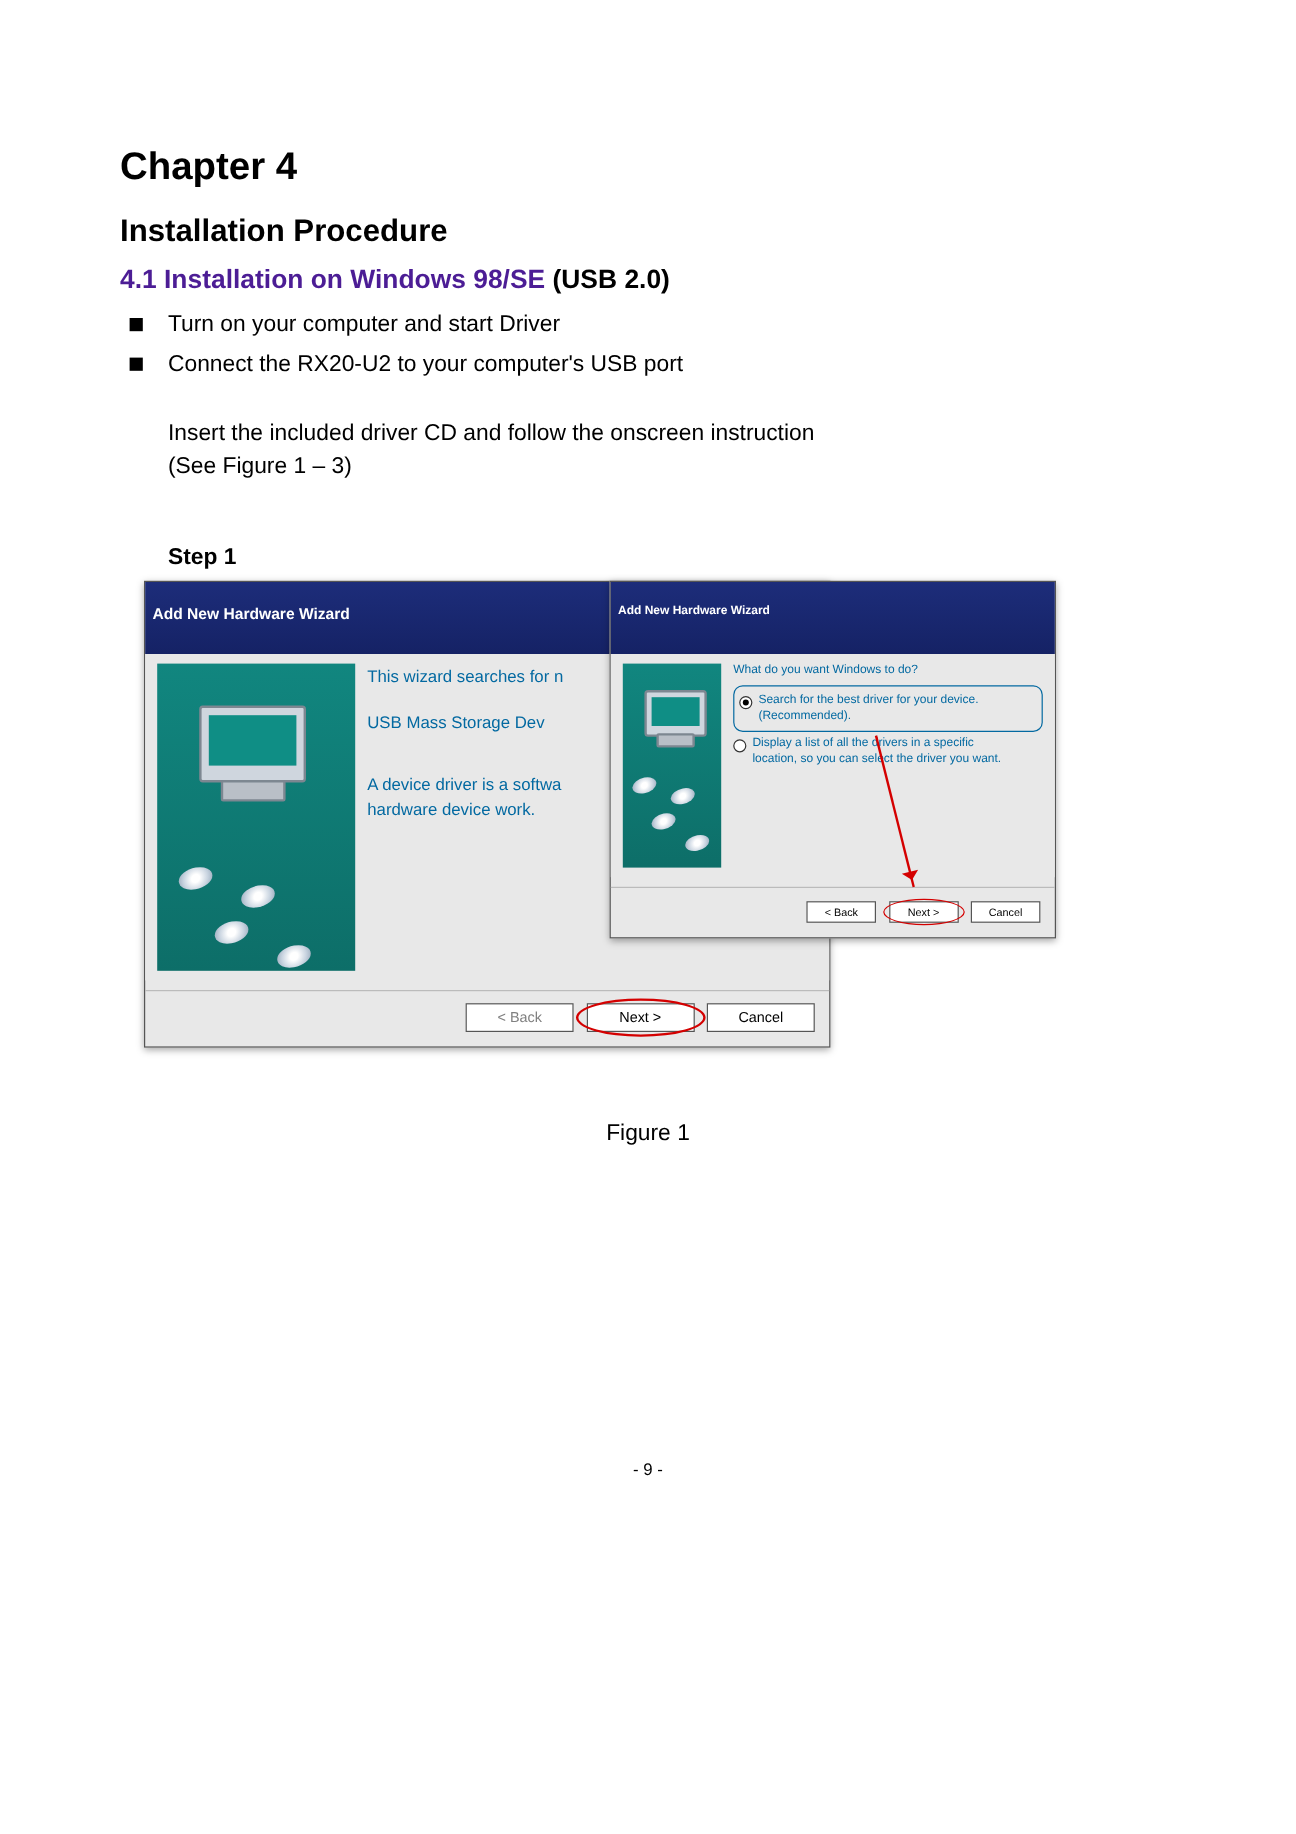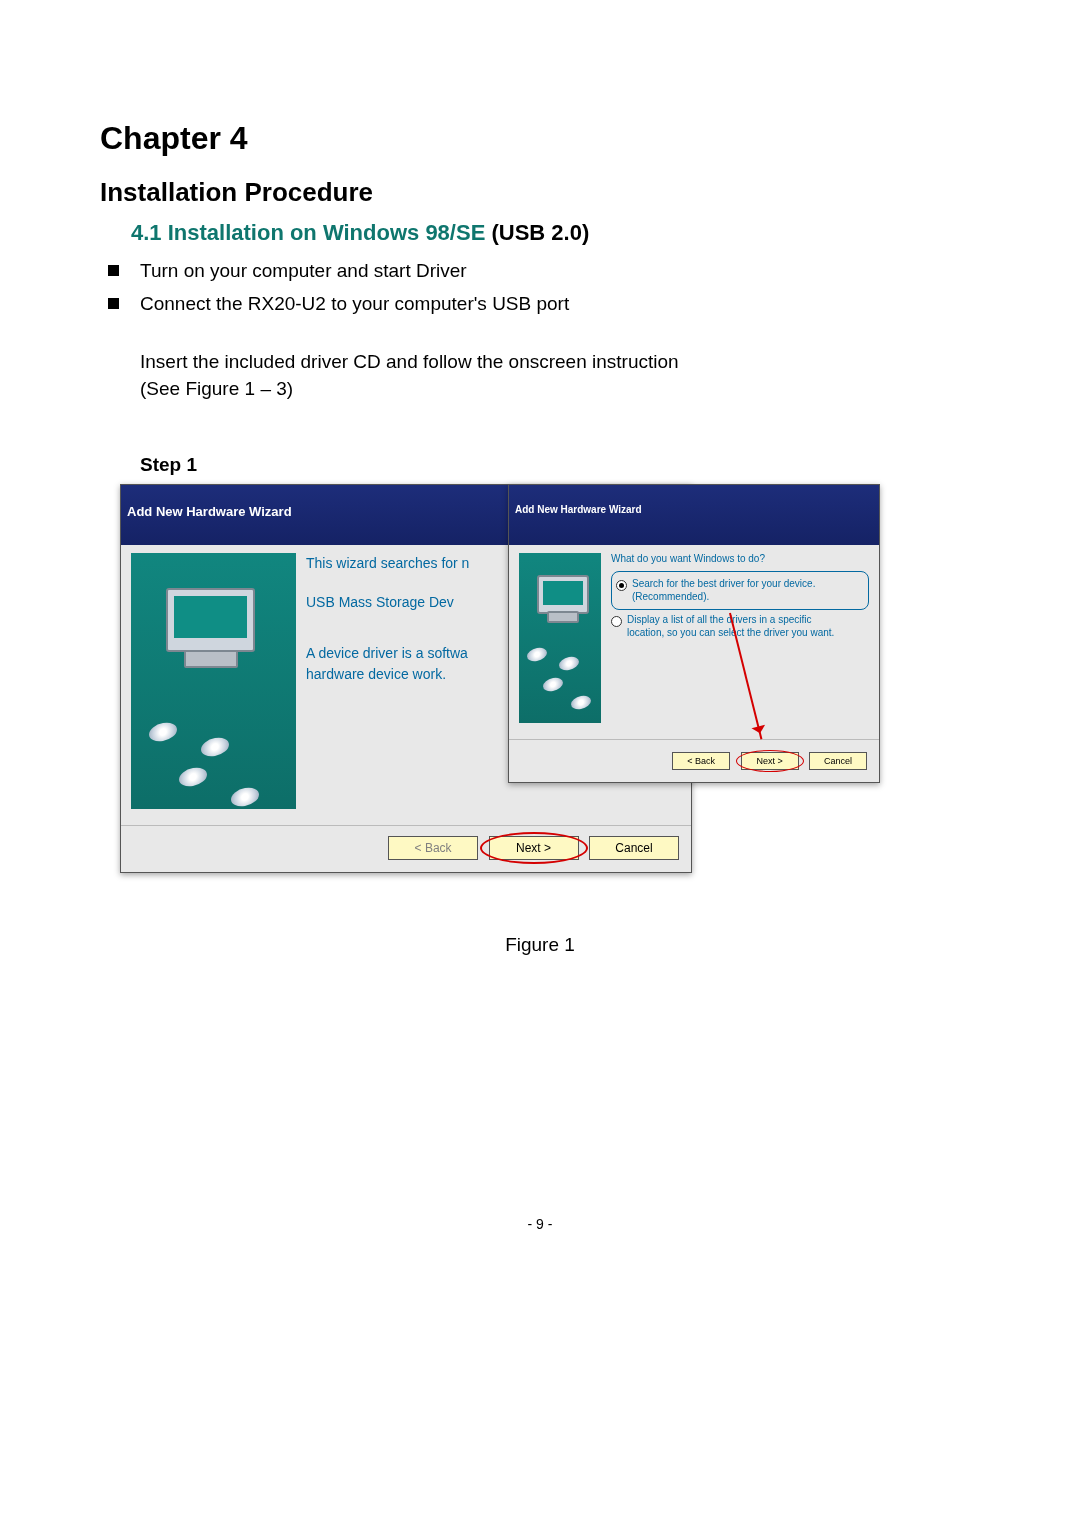--- a/index.html
+++ b/index.html
@@ -21,21 +21,21 @@
   .title {
     font-size: 26px;
     font-weight: bold;
     margin-bottom: 12px;
   }
   .section {
     font-size: 22px;
     font-weight: bold;
     margin-bottom: 10px;
   }
-  .section .blue { color: #0f766e; margin-left: 31px; }
+  .section .blue { color: #4c1d95; }
   ul.bullets {
     list-style: none;
     padding: 0;
     margin: 0 0 30px 0;
     font-size: 19px;
     line-height: 1.55;
   }
   ul.bullets li {
     position: relative;
     padding-left: 40px;
@@ -144,21 +144,21 @@
     padding: 10px 12px 12px;
     text-align: right;
     border-top:1px solid #bbb;
     margin-top:8px;
   }
   .btn {
     display:inline-block;
     min-width:72px;
     height:22px;
     line-height:22px;
-    background:#fef9c3;
+    background:#ffffff;
     border:1px solid #555;
     font-size:12px;
     text-align:center;
     margin-left:6px;
     padding:0 8px;
     position:relative;
   }
   .btn.disabled{color:#808080}
   .wizard.small .btn{min-width:46px;height:16px;line-height:16px;font-size:9px;padding:0 5px}
   .btn.circled::after{

